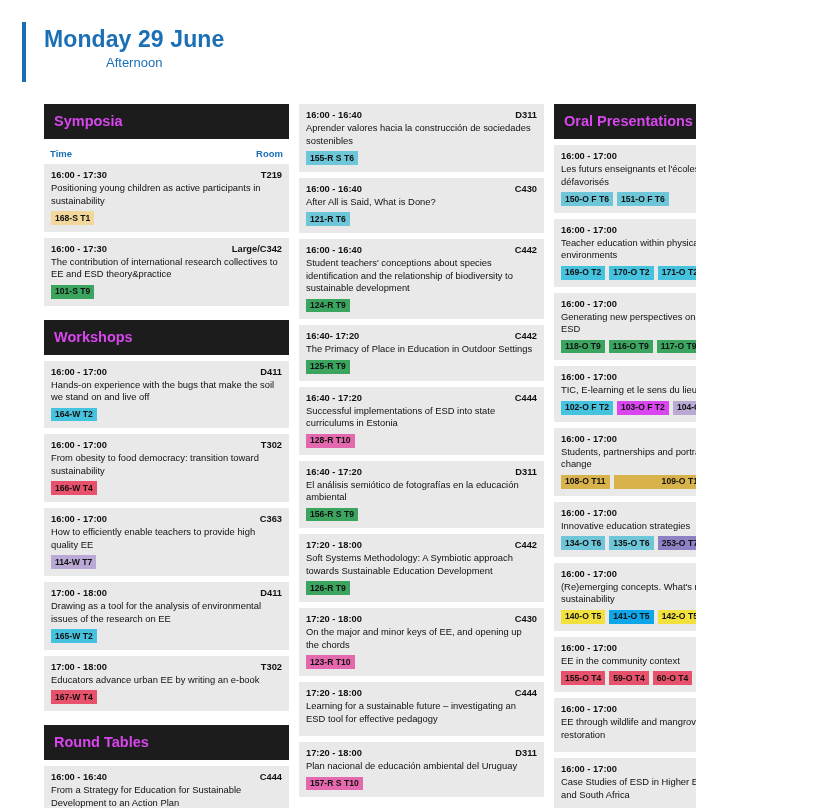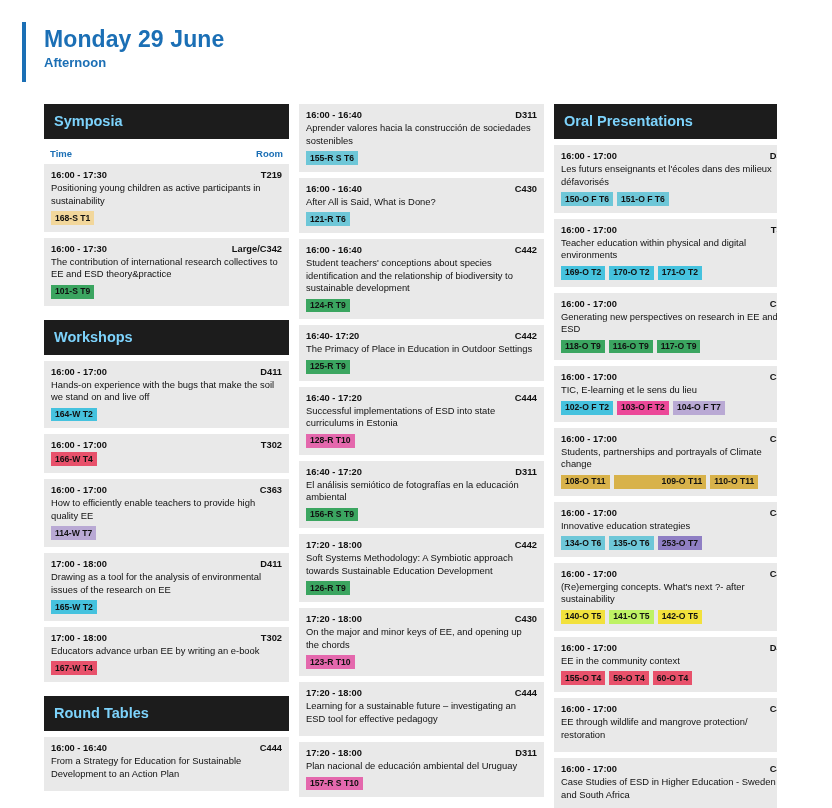--- a/index.html
+++ b/index.html
@@ -4,21 +4,21 @@
 <style>
   * { box-sizing: border-box; }
   html, body {
     margin: 0; padding: 0;
     width: 832px; height: 808px;
     background: #ffffff;
     font-family: "Liberation Sans", sans-serif;
   }
   .page {
     position: relative;
-    width: 777px; height: 808px;
+    width: 696px; height: 808px;
     overflow: hidden;
     background: #ffffff;
   }
   .left-rule {
     position: absolute;
     left: 22px; top: 22px;
     width: 4px; height: 60px;
     background: #1b6fb5;
   }
   .header {
@@ -28,34 +28,35 @@
   .header h1 {
     margin: 0;
     font-size: 23px;
     font-weight: bold;
     color: #1b6fb5;
     letter-spacing: 0.1px;
   }
   .header h2 {
     margin: 2px 0 0 0;
     font-size: 13px;
-    font-weight: bold;
+    font-weight: normal;
     color: #1b6fb5;
+    text-align: center;
   }
   .columns {
     position: absolute;
     left: 44px; top: 104px;
     width: 756px;
     display: flex;
     gap: 10px;
   }
   .col { width: 245px; }
   .section-head {
     background: #1c1c1c;
-    color: #7dd3fc;
+    color: #d946ef;
     font-size: 14.5px;
     font-weight: bold;
     padding: 9px 10px 10px 10px;
     margin-bottom: 6px;
   }
   .colhead {
     display: flex;
     justify-content: space-between;
     font-size: 9.5px;
     color: #1b6fb5;
@@ -138,20 +139,21 @@
           <div class="title">Hands-on experience with the bugs that make the soil we stand on and live off</div>
           <div class="codes">
             <span class="code" style="background: rgb(69, 194, 222);">164-W T2</span>
           </div>
         </div>
         <div class="entry">
           <div class="meta">
             <span>16:00 - 17:00</span>
             <span>T302</span>
           </div>
+          <div class="title">From obesity to food democracy: transition toward sustainability</div>
           <div class="codes">
             <span class="code" style="background: rgb(232, 81, 107);">166-W T4</span>
           </div>
         </div>
         <div class="entry">
           <div class="meta">
             <span>16:00 - 17:00</span>
             <span>C363</span>
           </div>
           <div class="title">How to efficiently enable teachers to provide high quality EE</div>
@@ -326,21 +328,21 @@
           </div>
         </div>
         <div class="entry">
           <div class="meta">
             <span>16:00 - 17:00</span>
             <span>C350</span>
           </div>
           <div class="title">TIC, E-learning et le sens du lieu</div>
           <div class="codes">
             <span class="code" style="background: rgb(69, 194, 222);">102-O F T2</span>
-            <span class="code" style="background: #ec4899;">103-O F T2</span>
+            <span class="code" style="background: #d946ef;">103-O F T2</span>
             <span class="code" style="background: rgb(185, 169, 212);">104-O F T7</span>
           </div>
         </div>
         <div class="entry">
           <div class="meta">
             <span>16:00 - 17:00</span>
             <span>C362</span>
           </div>
           <div class="title">Students, partnerships and portrayals of Climate change</div>
           <div class="codes">
@@ -362,21 +364,21 @@
           </div>
         </div>
         <div class="entry">
           <div class="meta">
             <span>16:00 - 17:00</span>
             <span>C454</span>
           </div>
           <div class="title">(Re)emerging concepts. What's next ?- after sustainability</div>
           <div class="codes">
             <span class="code" style="background: rgb(242, 225, 60);">140-O T5</span>
-            <span class="code" style="background: #bef264;">141-O T5</span>
+            <span class="code" style="background: #0ea5e9;">141-O T5</span>
             <span class="code" style="background: rgb(242, 225, 60);">142-O T5</span>
           </div>
         </div>
         <div class="entry">
           <div class="meta">
             <span>16:00 - 17:00</span>
             <span>D404</span>
           </div>
           <div class="title">EE in the community context</div>
           <div class="codes">

